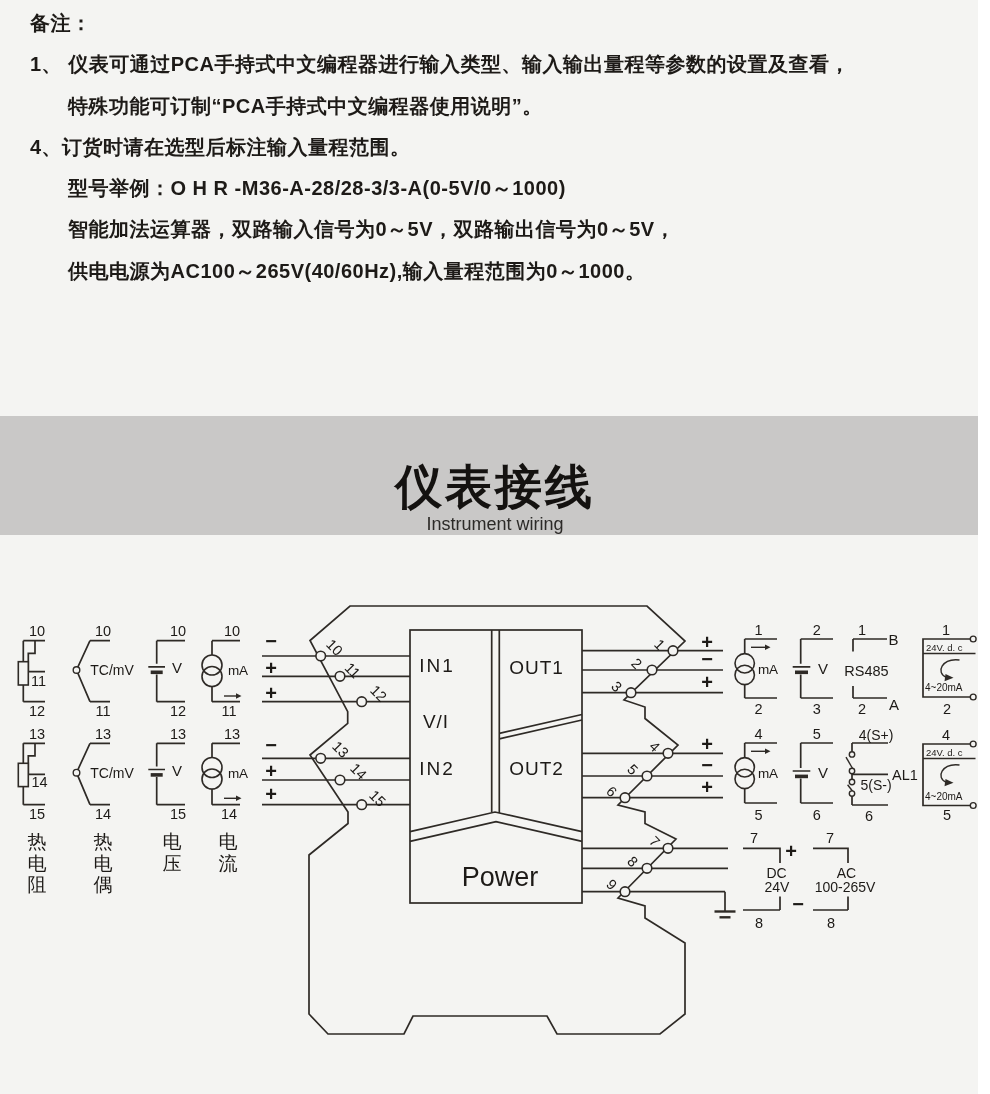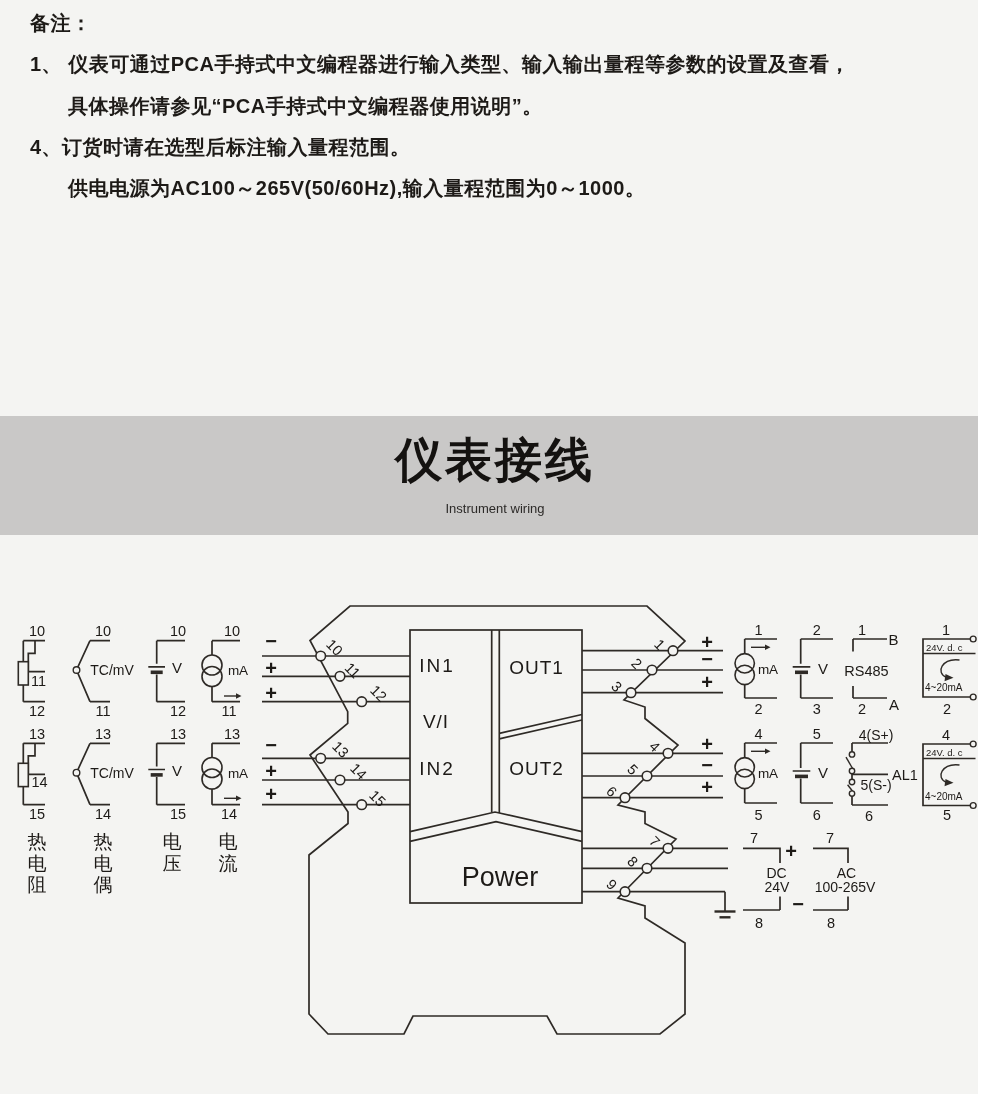--- a/index.html
+++ b/index.html
@@ -14,24 +14,24 @@
     overflow:hidden;font-family:"Liberation Sans","DejaVu Sans",sans-serif;color:var(--ink);
   }
   .notes{
     position:absolute;top:3px;left:30px;right:20px;
     font-size:20px;font-weight:700;line-height:41.3px;letter-spacing:0.5px;
   }
   .note-line{white-space:nowrap;}
   .note-line.indent{padding-left:38px;}
   .banner{
     position:absolute;top:416px;left:0;width:990px;height:119px;background:var(--banner);
-    display:flex;flex-direction:column;align-items:center;justify-content:center;
+    display:flex;flex-direction:column;align-items:center;justify-content:flex-end;
   }
   .banner-title{font-size:47px;font-weight:700;letter-spacing:3px;line-height:1.05;color:#141210;}
-  .banner-sub{font-size:13px;margin-top:17px;color:#2c2a28;}
+  .banner-sub{font-size:18px;margin-top:3px;color:#2c2a28;}
   svg.diagram{position:absolute;left:0;top:0;}
   svg.diagram text{fill:var(--ink);font-family:"Liberation Sans","DejaVu Sans",sans-serif;}
   .ln{stroke:var(--line);stroke-width:1.7;fill:none;}
   .ln14{stroke:var(--line);stroke-width:1.4;fill:none;}
   .thick{stroke:var(--line);stroke-width:3.6;fill:none;}
   .gnd{stroke:var(--line);stroke-width:2.4;fill:none;}
   .blank{fill:var(--bg);stroke:none;}
   .ring{stroke:var(--line);stroke-width:1.6;fill:none;}
   .term{fill:var(--bg);stroke:var(--line);stroke-width:1.6;}
   .tiny{fill:var(--bg);stroke:var(--line);stroke-width:1.4;}
@@ -39,23 +39,25 @@
   .box{fill:none;stroke:var(--line);stroke-width:1.7;}
 </style>
 </head>
 <body>
 
 <div class="page">
 
   <div class="notes" id="notes-list">
       <div class="note-line">备注：</div>
       <div class="note-line">1、 仪表可通过PCA手持式中文编程器进行输入类型、输入输出量程等参数的设置及查看，</div>
-      <div class="note-line indent">具体操作请参见“PCA手持式中文编程器使用说明”。</div>
+      <div class="note-line indent">特殊功能可订制“PCA手持式中文编程器使用说明”。</div>
       <div class="note-line">4、订货时请在选型后标注输入量程范围。</div>
-      <div class="note-line indent">供电电源为AC100～265V(50/60Hz),输入量程范围为0～1000。</div>
+      <div class="note-line indent">型号举例：O H R -M36-A-28/28-3/3-A(0-5V/0～1000)</div>
+      <div class="note-line indent">智能加法运算器，双路输入信号为0～5V，双路输出信号为0～5V，</div>
+      <div class="note-line indent">供电电源为AC100～265V(40/60Hz),输入量程范围为0～1000。</div>
     </div>
 
   <div class="banner">
     <div class="banner-title">仪表接线</div>
     <div class="banner-sub">Instrument wiring</div>
   </div>
 
   <svg class="diagram" id="diagram-svg" width="990" height="1094" viewBox="0 0 990 1094" xmlns="http://www.w3.org/2000/svg">
 
     <path class="ln" d="M350,606 L647,606 L685,641 L624,700 L645,707 L645,718.5 L678,745 L618,805 L645,812 L645,823.5

